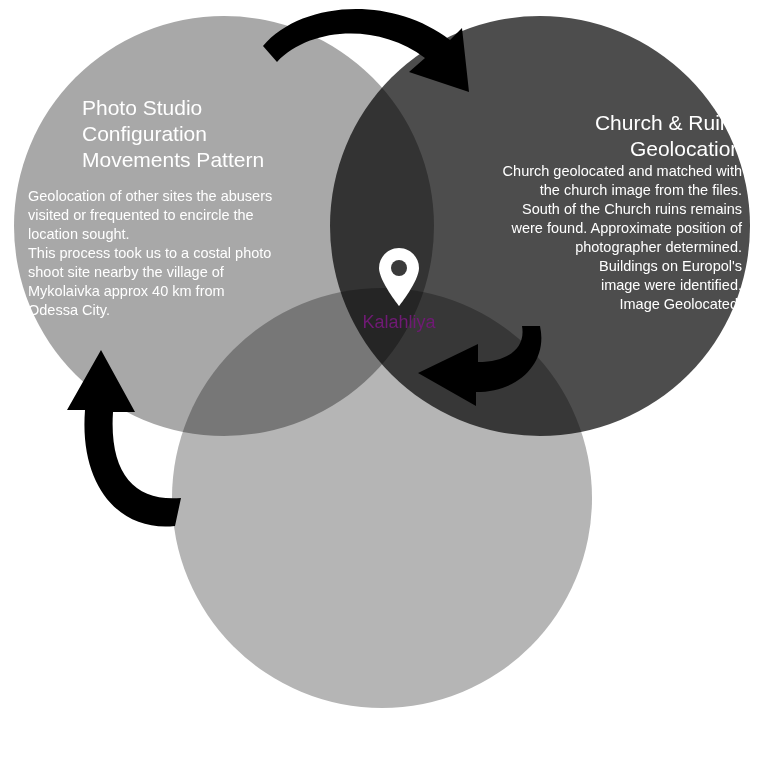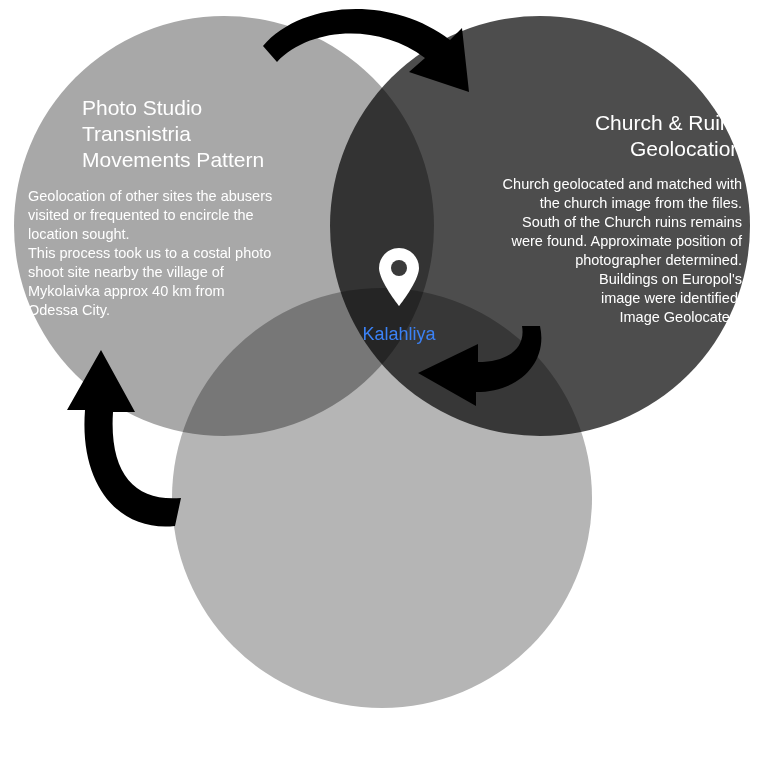--- a/index.html
+++ b/index.html
@@ -64,43 +64,43 @@
     color: #ffffff;
     font-size: 14.5px;
     line-height: 19px;
     white-space: pre-line;
   }
 
   #block-photo-studio { left: 82px; top: 95px; width: 270px; }
   #block-photo-studio .body { margin-top: 14px; margin-left: -54px; width: 268px; }
 
   #block-church { left: 492px; top: 110px; width: 250px; text-align: right; }
-  #block-church .body { margin-top: 13px; width: 250px; }
+  #block-church .body { width: 250px; }
 
   #block-wwii { left: 268px; top: 505px; width: 320px; text-align: left; }
   #block-wwii .heading { text-align: center; margin-left: 14px; }
   #block-wwii .body { margin-top: 20px; width: 320px; }
 
   
   #pin-group {
     position: absolute;
     left: 344px;
     top: 246px;
     width: 110px;
     text-align: center;
   }
   #map-pin-icon {
     display: block;
     margin: 0 auto;
   }
   #pin-label {
     display: block;
-    color: #3b82f6;
+    color: #701a75;
     font-size: 18px;
-    margin-top: 16px;
+    margin-top: 4px;
   }
 
   
   .arrow-svg {
     position: absolute;
     pointer-events: none;
   }
   #arrow-top { left: 255px; top: 0px; }
   #arrow-middle { left: 380px; top: 318px; }
   #arrow-left { left: 55px; top: 336px; }
@@ -109,21 +109,21 @@
 <body>
 
 <div id="stage">
 
   <div class="circle" id="circle-photo-studio"></div>
   <div class="circle" id="circle-church"></div>
   <div class="circle" id="circle-wwii"></div>
 
   <div class="block" id="block-photo-studio">
     <div class="heading">Photo Studio
-Transnistria
+Configuration
 Movements Pattern</div>
     <div class="body">Geolocation of other sites the abusers
 visited or frequented to encircle the
 location sought.
 This process took us to a costal photo
 shoot site nearby the village of
 Mykolaivka approx 40 km from
 Odessa City.</div>
   </div>
 

